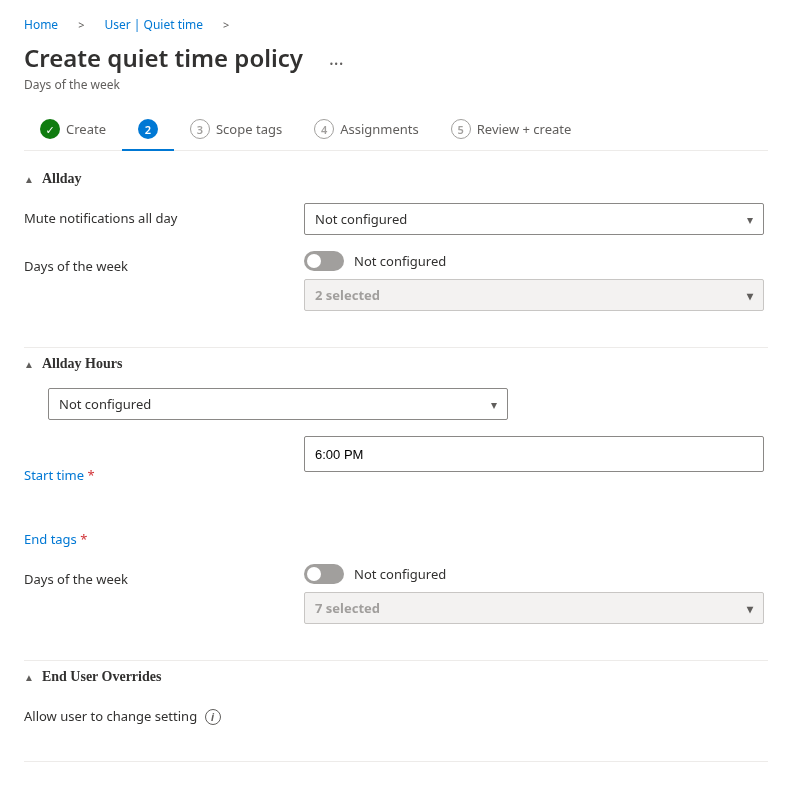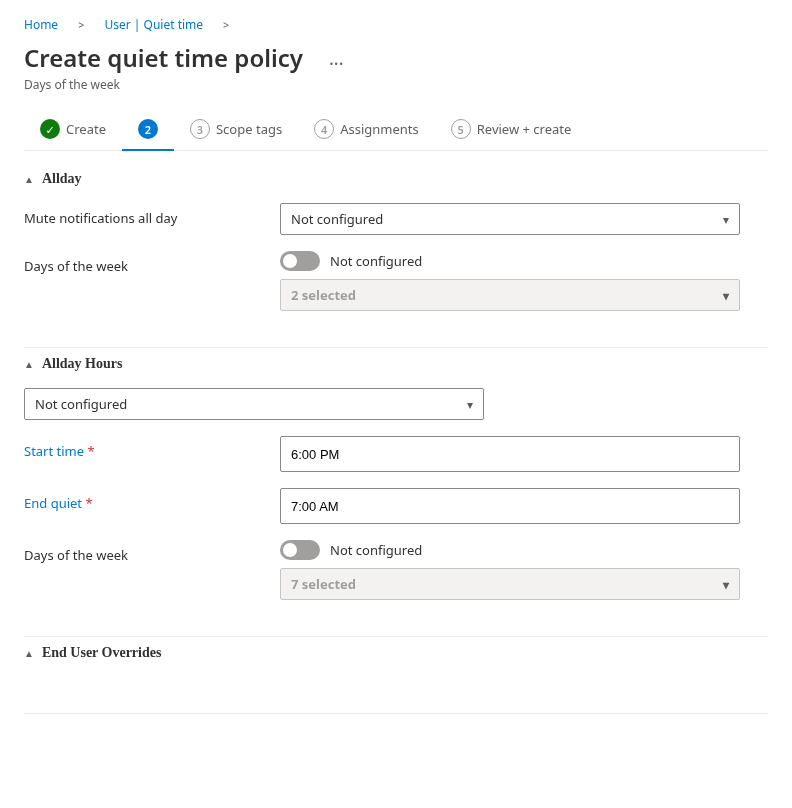--- a/index.html
+++ b/index.html
@@ -153,27 +153,29 @@
     }
     .form-label {
       width: 240px;
       min-width: 240px;
       font-size: 13px;
       color: #323130;
       padding-top: 6px;
     }
     .form-label.required-label {
       color: #0078d4;
+      margin-top: 24px;
     }
     .form-label .required-star {
       color: #d13438;
     }
     .form-control {
       flex: 1;
       max-width: 460px;
+      margin-left: 24px;
     }
 
     
     .dropdown {
       display: flex;
       align-items: center;
       justify-content: space-between;
       border: 1px solid #8a8886;
       border-radius: 2px;
       padding: 6px 10px;
@@ -370,25 +372,22 @@
         <span>Start time</span>
         <span class="required-star"> *</span>
       </div>
       <div class="form-control">
         <input type="text" class="text-input" value="6:00 PM" style="">
       </div>
     </div>
 
     <div class="form-row">
       <div class="form-label required-label">
-        <span>End quiet</span>
+        <span>End tags</span>
         <span class="required-star"> *</span>
-      </div>
-      <div class="form-control">
-        <input type="text" class="text-input" value="7:00 AM" style="">
       </div>
     </div>
 
     <div class="form-row">
       <div class="form-label">Days of the week</div>
       <div class="form-control">
         <div class="toggle-row">
           <div class="toggle">
             <div class="toggle-track">
               <div class="toggle-thumb"></div>
@@ -404,16 +403,20 @@
     </div>
   </div>
 
   <div class="section">
     <div class="section-header">
       <span class="chevron">▲</span>
       <span class="section-title">End User Overrides</span>
     </div>
 
     <div class="form-row">
+      <div class="form-label">
+        <span>Allow user to change setting</span>
+        <span class="info-icon">i</span>
+      </div>
     </div>
   </div>
 
 </div>
 
 </body></html>

